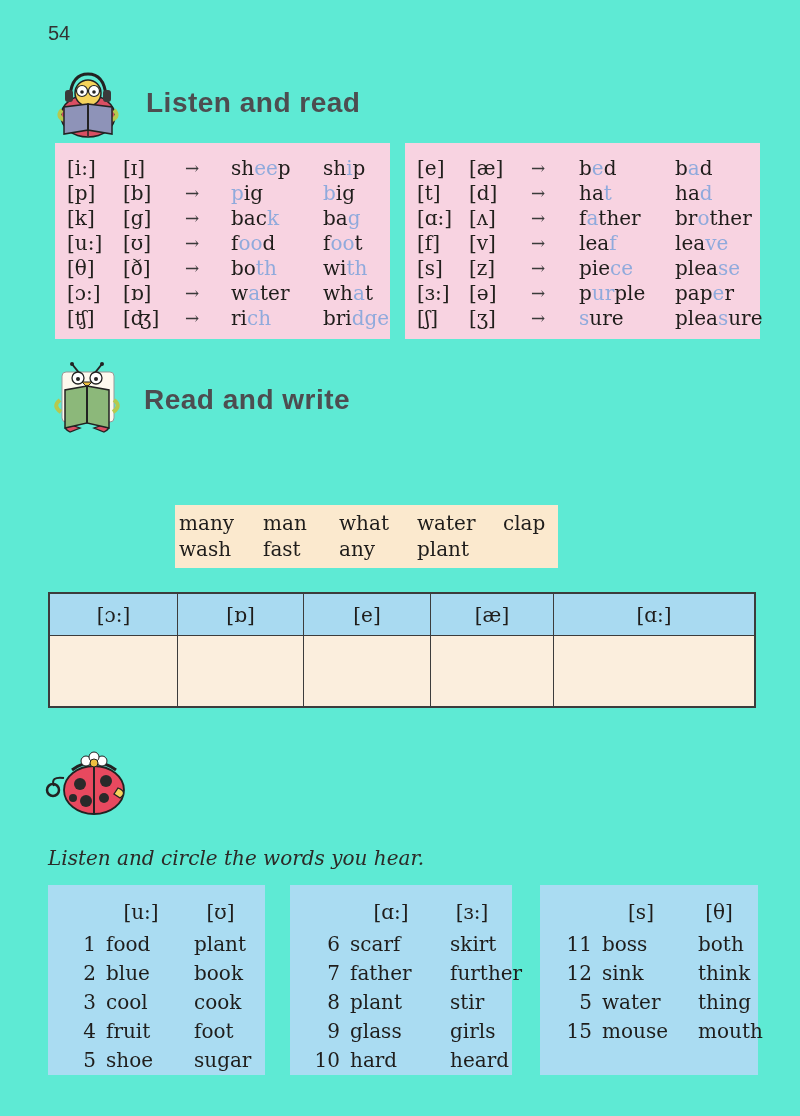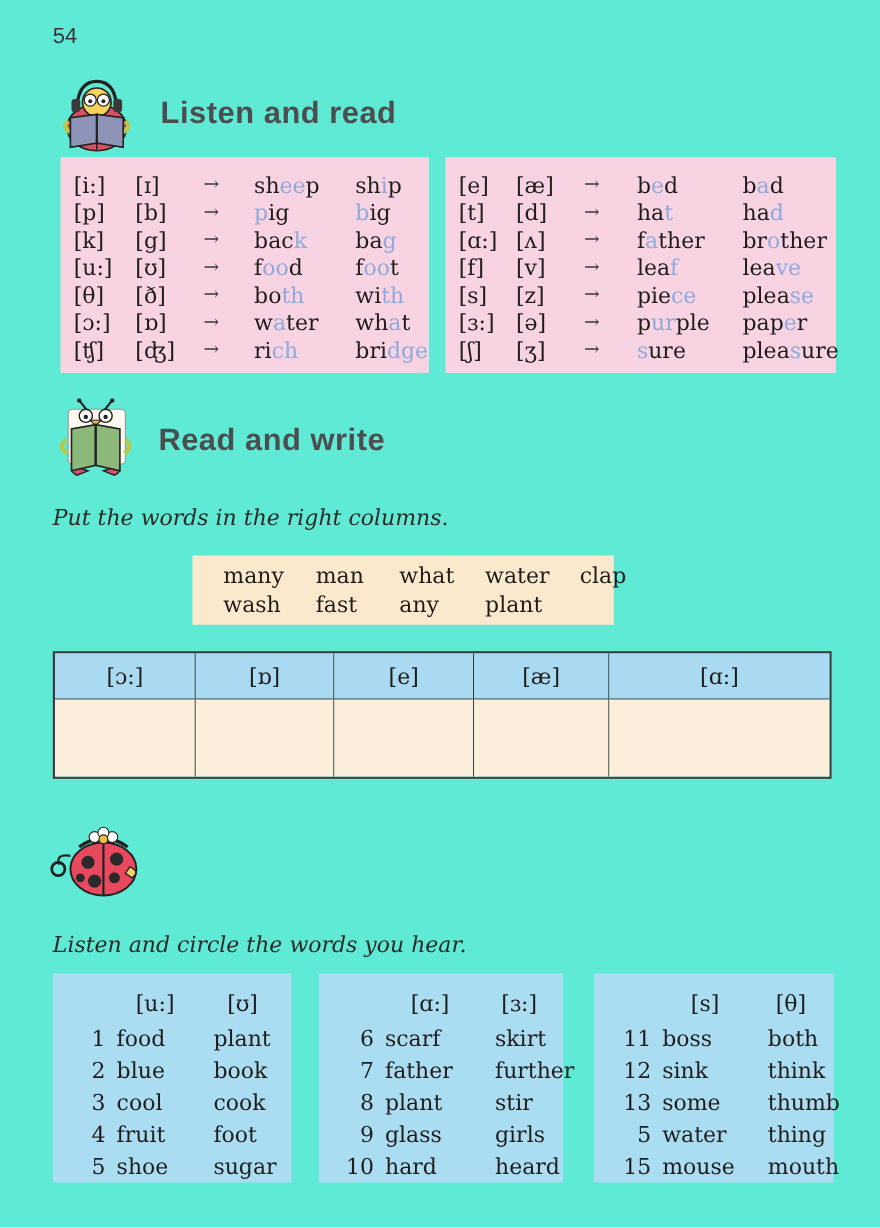--- a/index.html
+++ b/index.html
@@ -44,21 +44,21 @@
   }
   #pairs-left  .pair-row { grid-template-columns:56px 62px 46px 92px auto; }
   #pairs-right .pair-row { grid-template-columns:52px 62px 48px 96px auto; }
   .pair-sym { color:#22201d; }
   .pair-arrow { font-size:17px; color:#3a3a3a; }
   .blue-letter { color:#90aadc; }
 
   
   .word-bank {
     position:absolute; left:175px; top:505px; width:383px; height:63px;
-    background:#fbe9ce; padding:6px 0 0 28px;
+    background:#fbe9ce; padding:6px 0 0 4px;
     display:grid; grid-template-columns:84px 76px 78px 86px 55px;
     grid-auto-rows:26px; font-size:20px;
   }
 
   
   .sort-table {
     position:absolute; left:48px; top:592px; width:708px;
     border:2px solid #3c3c3c;
   }
   .sort-row { display:grid; grid-template-columns:128px 126px 127px 123px auto; }
@@ -236,21 +236,20 @@
       <path d="M58 62 Q64 66 56 70 L46 66 Z" fill="#d94f63" stroke="#222" stroke-width="1.3"></path>
       <path d="M39 24 L17 28 L17 66 L39 61 Z" fill="#8cb87a" stroke="#222" stroke-width="1.5"></path>
       <path d="M39 24 L61 28 L61 66 L39 61 Z" fill="#8cb87a" stroke="#222" stroke-width="1.5"></path>
       <line x1="39" y1="24" x2="39" y2="61" stroke="#222" stroke-width="2"></line>
       <path d="M12 38 Q4 44 13 50" fill="none" stroke="#b6c94e" stroke-width="4"></path>
       <path d="M66 38 Q74 44 65 50" fill="none" stroke="#b6c94e" stroke-width="4"></path>
     </svg>
     <span class="heading-text">Read and write</span>
   </div>
 
-  <div class="instruction" id="instruction-read-write">Put the words in the right columns.</div>
 
   <div class="word-bank" id="word-bank">
       <span class="bank-word">many</span>
       <span class="bank-word">man</span>
       <span class="bank-word">what</span>
       <span class="bank-word">water</span>
       <span class="bank-word">clap</span>
       <span class="bank-word">wash</span>
       <span class="bank-word">fast</span>
       <span class="bank-word">any</span>
@@ -374,25 +373,20 @@
           <span class="ct-num">11</span>
           <span class="ct-word">boss</span>
           <span class="ct-word">both</span>
         </div>
         <div class="ct-row ct-word-row">
           <span class="ct-num">12</span>
           <span class="ct-word">sink</span>
           <span class="ct-word">think</span>
         </div>
         <div class="ct-row ct-word-row">
-          <span class="ct-num">13</span>
-          <span class="ct-word">some</span>
-          <span class="ct-word">thumb</span>
-        </div>
-        <div class="ct-row ct-word-row">
           <span class="ct-num">5</span>
           <span class="ct-word">water</span>
           <span class="ct-word">thing</span>
         </div>
         <div class="ct-row ct-word-row">
           <span class="ct-num">15</span>
           <span class="ct-word">mouse</span>
           <span class="ct-word">mouth</span>
         </div>
       </div>

